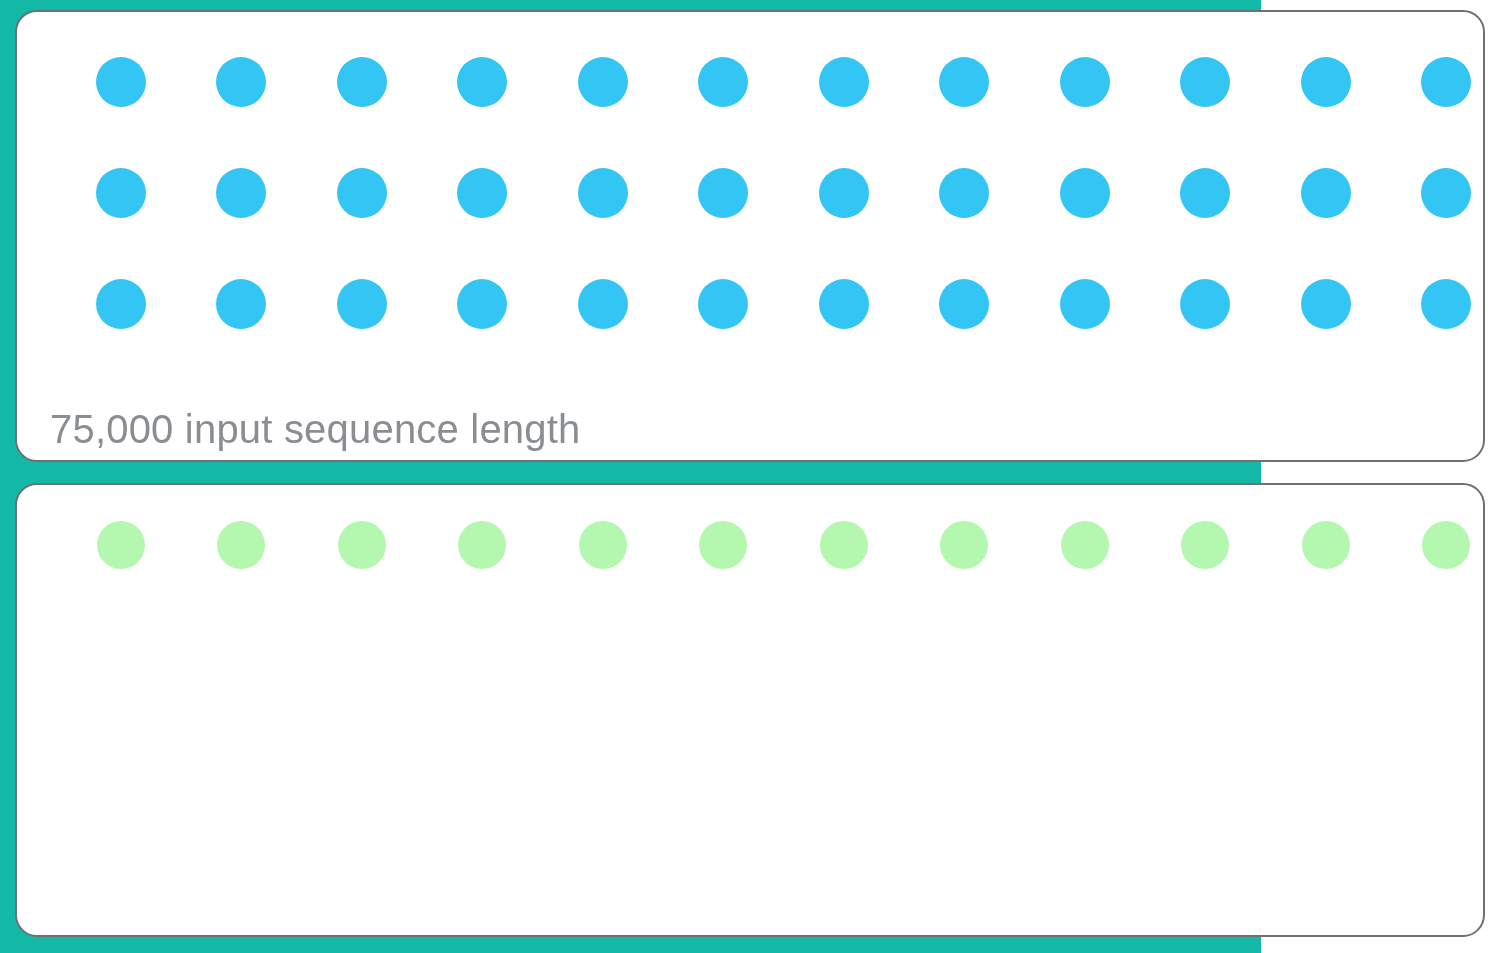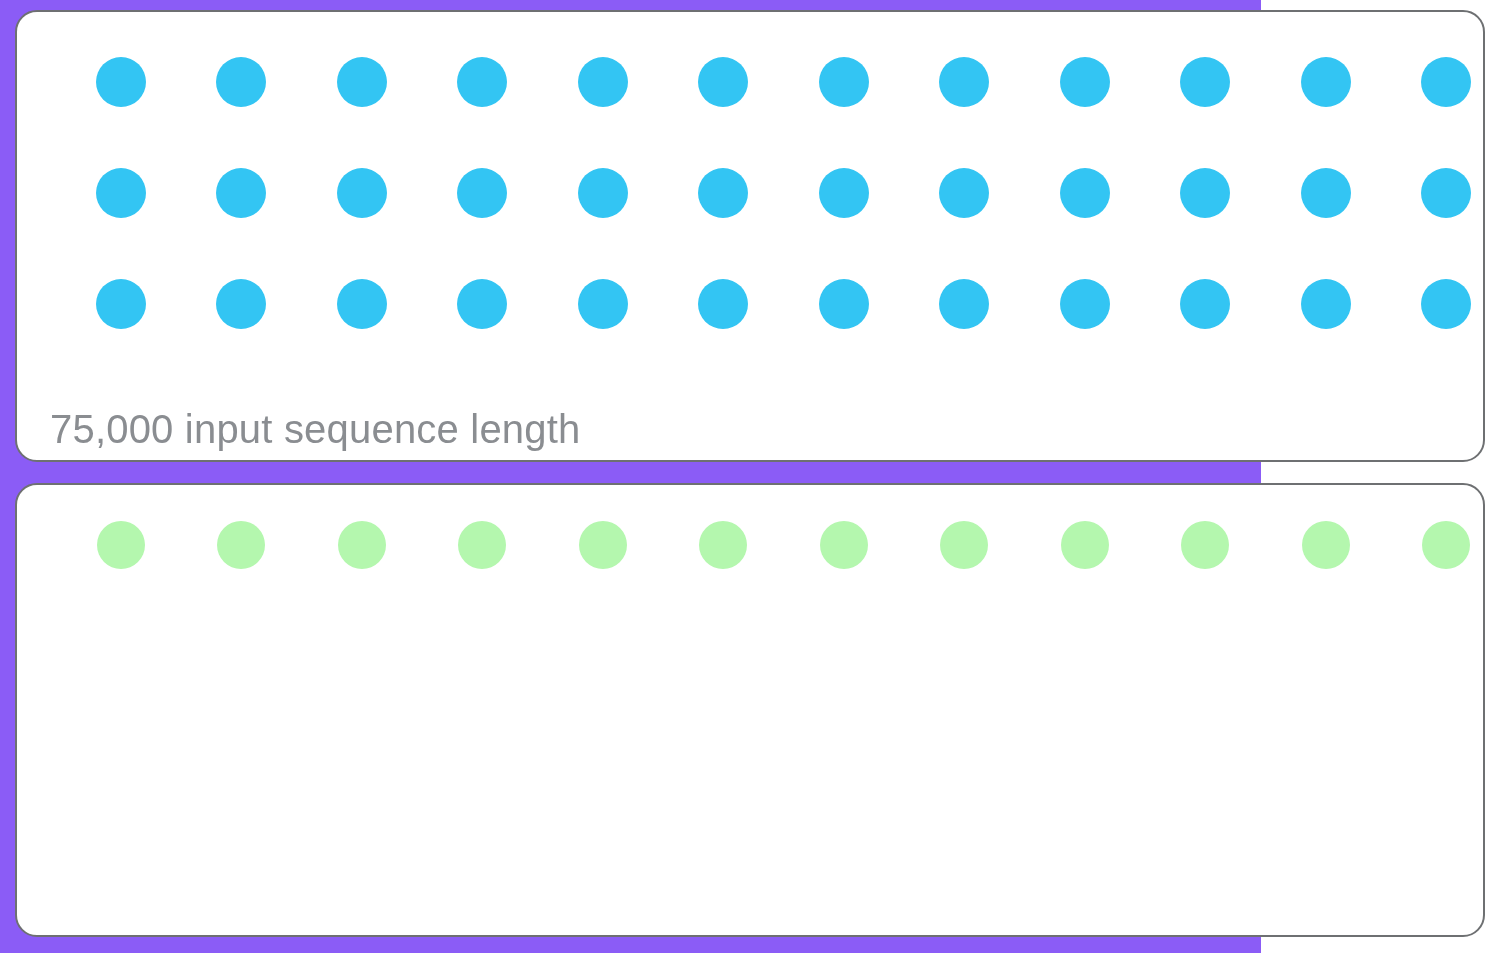--- a/index.html
+++ b/index.html
@@ -11,21 +11,21 @@
     width: 1500px;
     height: 953px;
     font-family: "Liberation Sans", sans-serif;
     overflow: hidden;
   }
 
   #canvas {
     position: relative;
     width: 1261px;
     height: 953px;
-    background: #8b5cf6;
+    background: #14b8a6;
   }
 
   .panel {
     position: absolute;
     box-sizing: border-box;
     background: #ffffff;
     border: 2px solid #6e7072;
     border-radius: 22px;
   }
 

